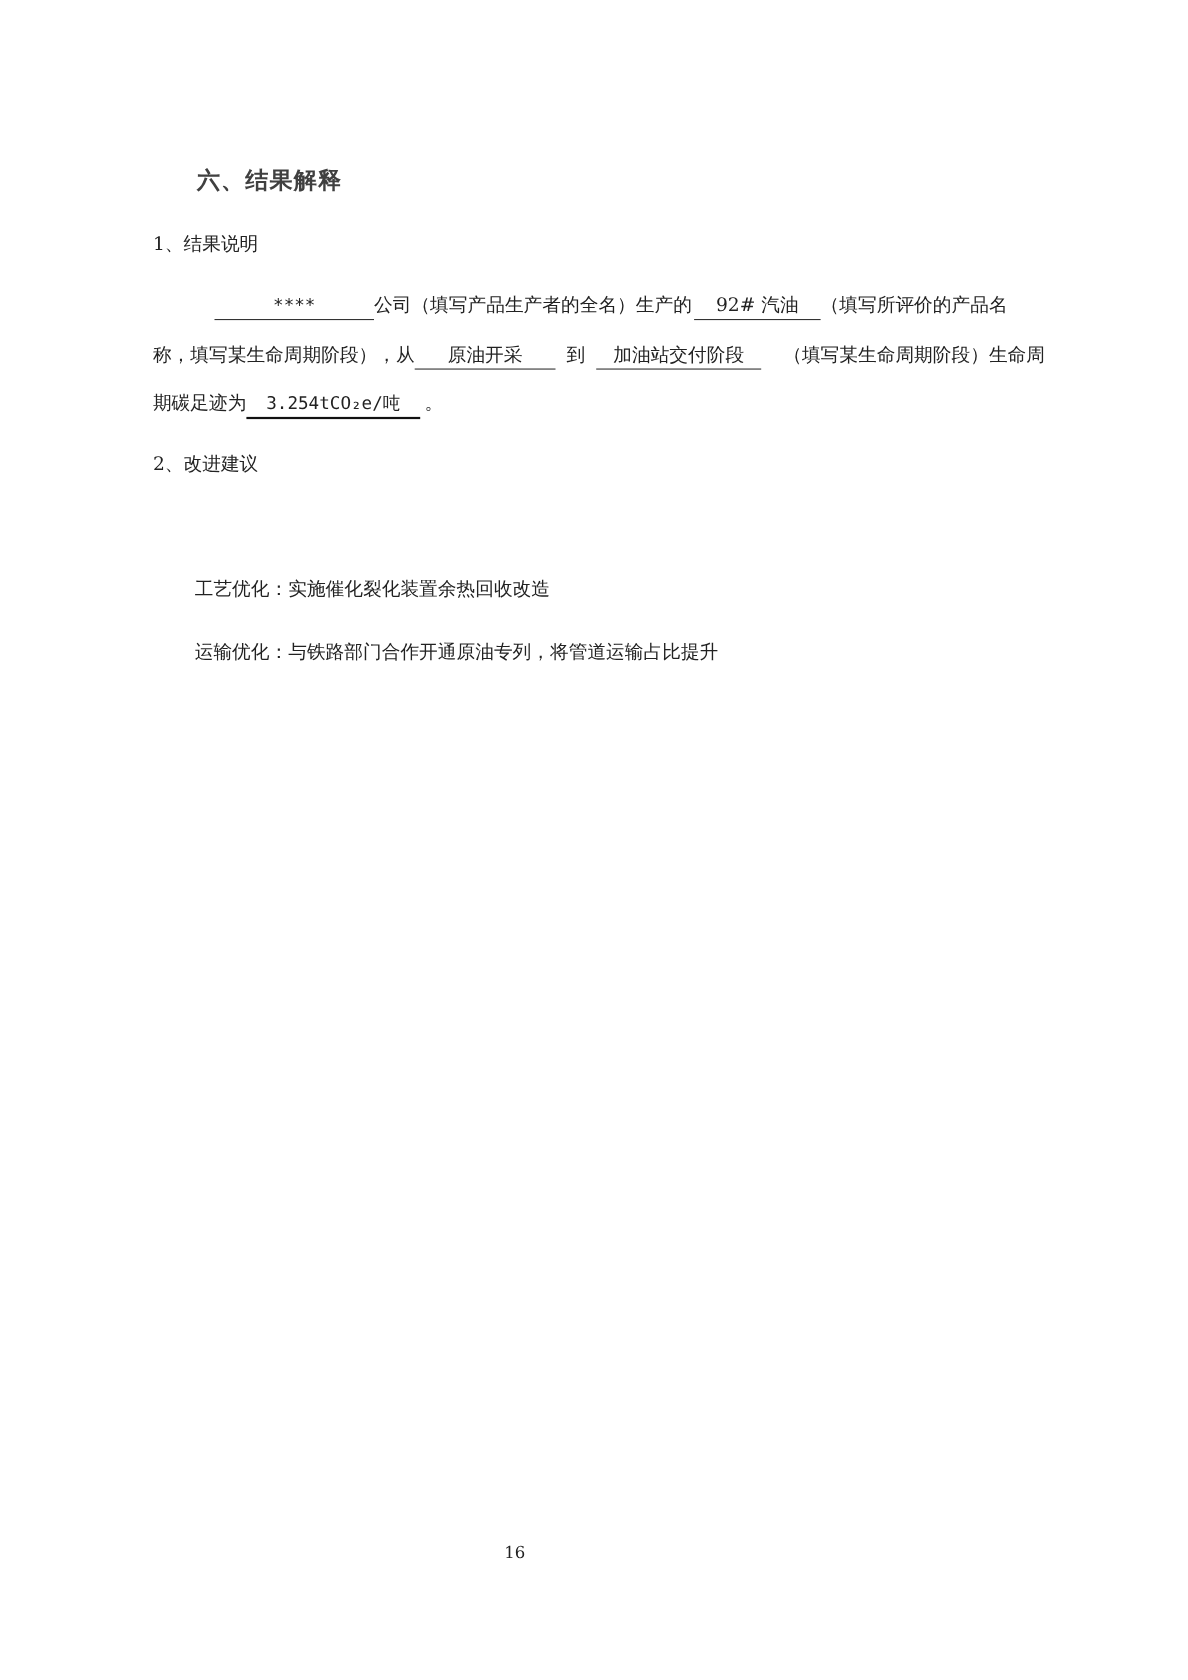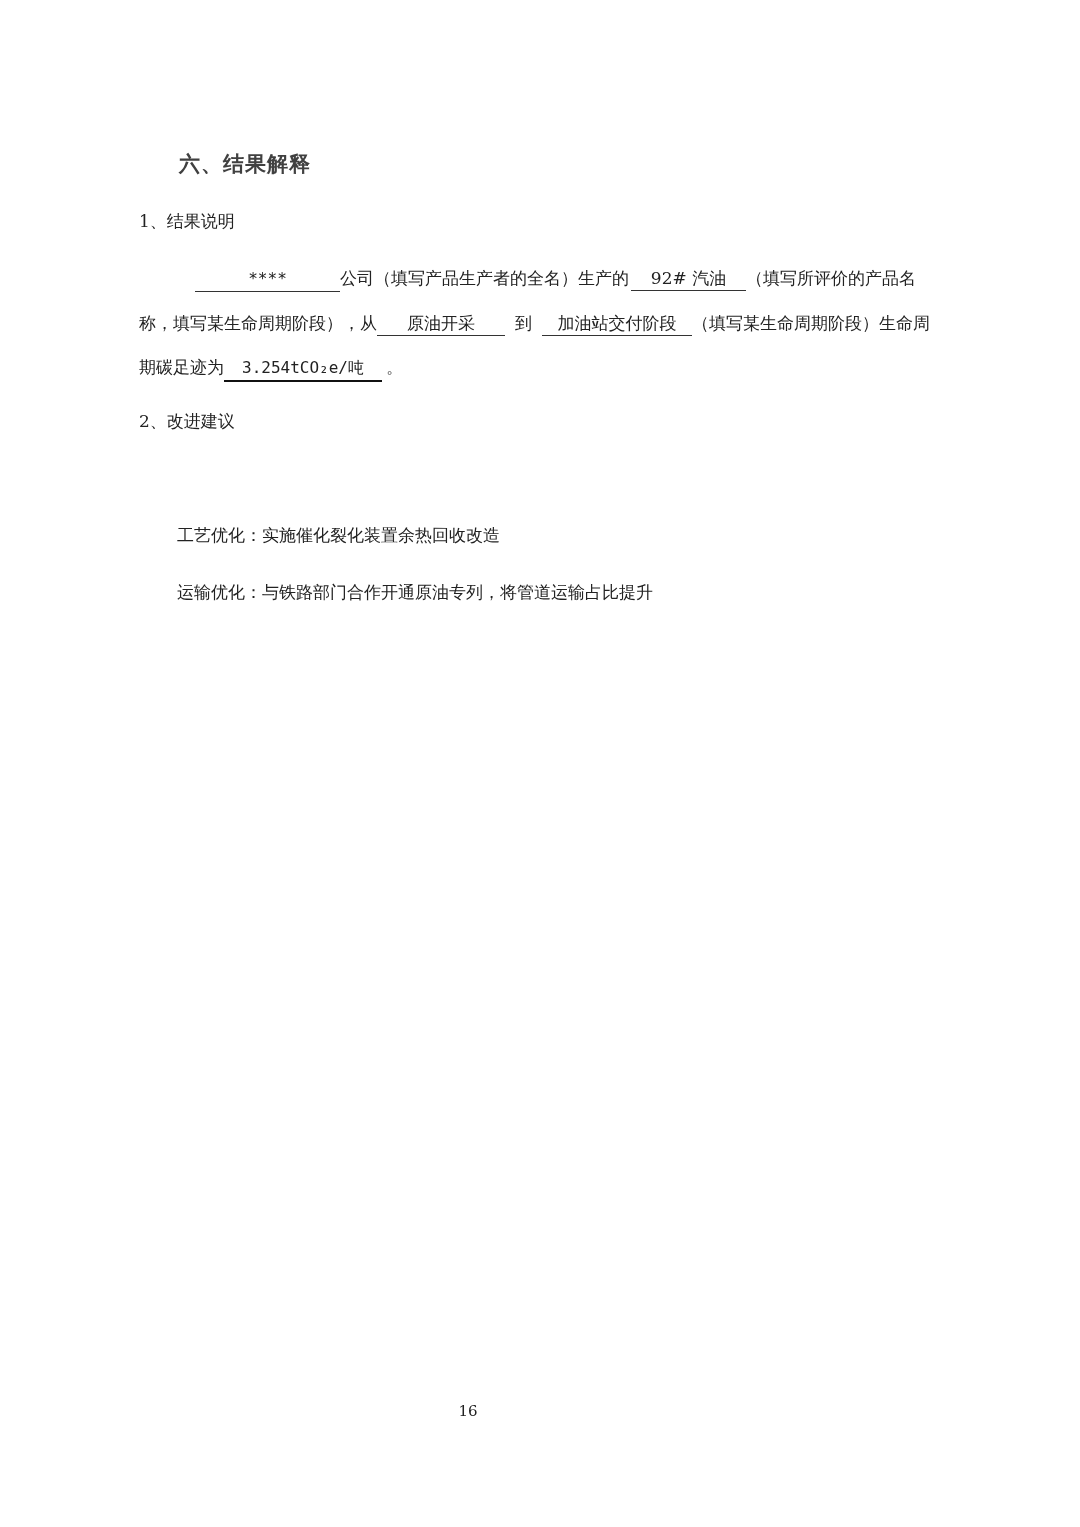--- a/index.html
+++ b/index.html
@@ -87,21 +87,21 @@
 
   <div class="section-title">六、结果解释</div>
 
   <div class="sub-title" style="top:210px;">1、结果说明</div>
 
   <div class="para" style="top:264px;">
     <div class="line" style="left:56px; top:0;">
       <span class="u mono" style="width:145px;">****</span><span>公司（填写产品生产者的全名）生产的</span><span class="u" style="width:115px; margin-left:2px;">92# 汽油</span><span>（填写所评价的产品名</span>
     </div>
     <div class="line" style="left:0; top:45px;">
-      <span>称，填写某生命周期阶段），从</span><span class="u" style="width:128px;">原油开采</span><span style="margin:0 10px;">到</span><span class="u" style="width:150px;">加油站交付阶段</span><span style="margin-left:0;">（填写某生命周期阶段）生命周</span>
+      <span>称，填写某生命周期阶段），从</span><span class="u" style="width:128px;">原油开采</span><span style="margin:0 10px;">到</span><span class="u" style="width:150px;">加油站交付阶段</span><span style="margin-left:20px;">（填写某生命周期阶段）生命周</span>
     </div>
     <div class="line" style="left:0; top:89px;">
       <span>期碳足迹为</span><span class="u mono" style="width:158px; border-bottom-width:2px; border-bottom-color:#111;">3.254tCO₂e/吨</span><span style="margin-left:4px;">。</span>
     </div>
   </div>
 
   <div class="sub-title" style="top:410px;">2、改进建议</div>
 
   <div class="bullet" style="top:524px;">工艺优化：实施催化裂化装置余热回收改造</div>
   <div class="bullet" style="top:581px;">运输优化：与铁路部门合作开通原油专列，将管道运输占比提升</div>

